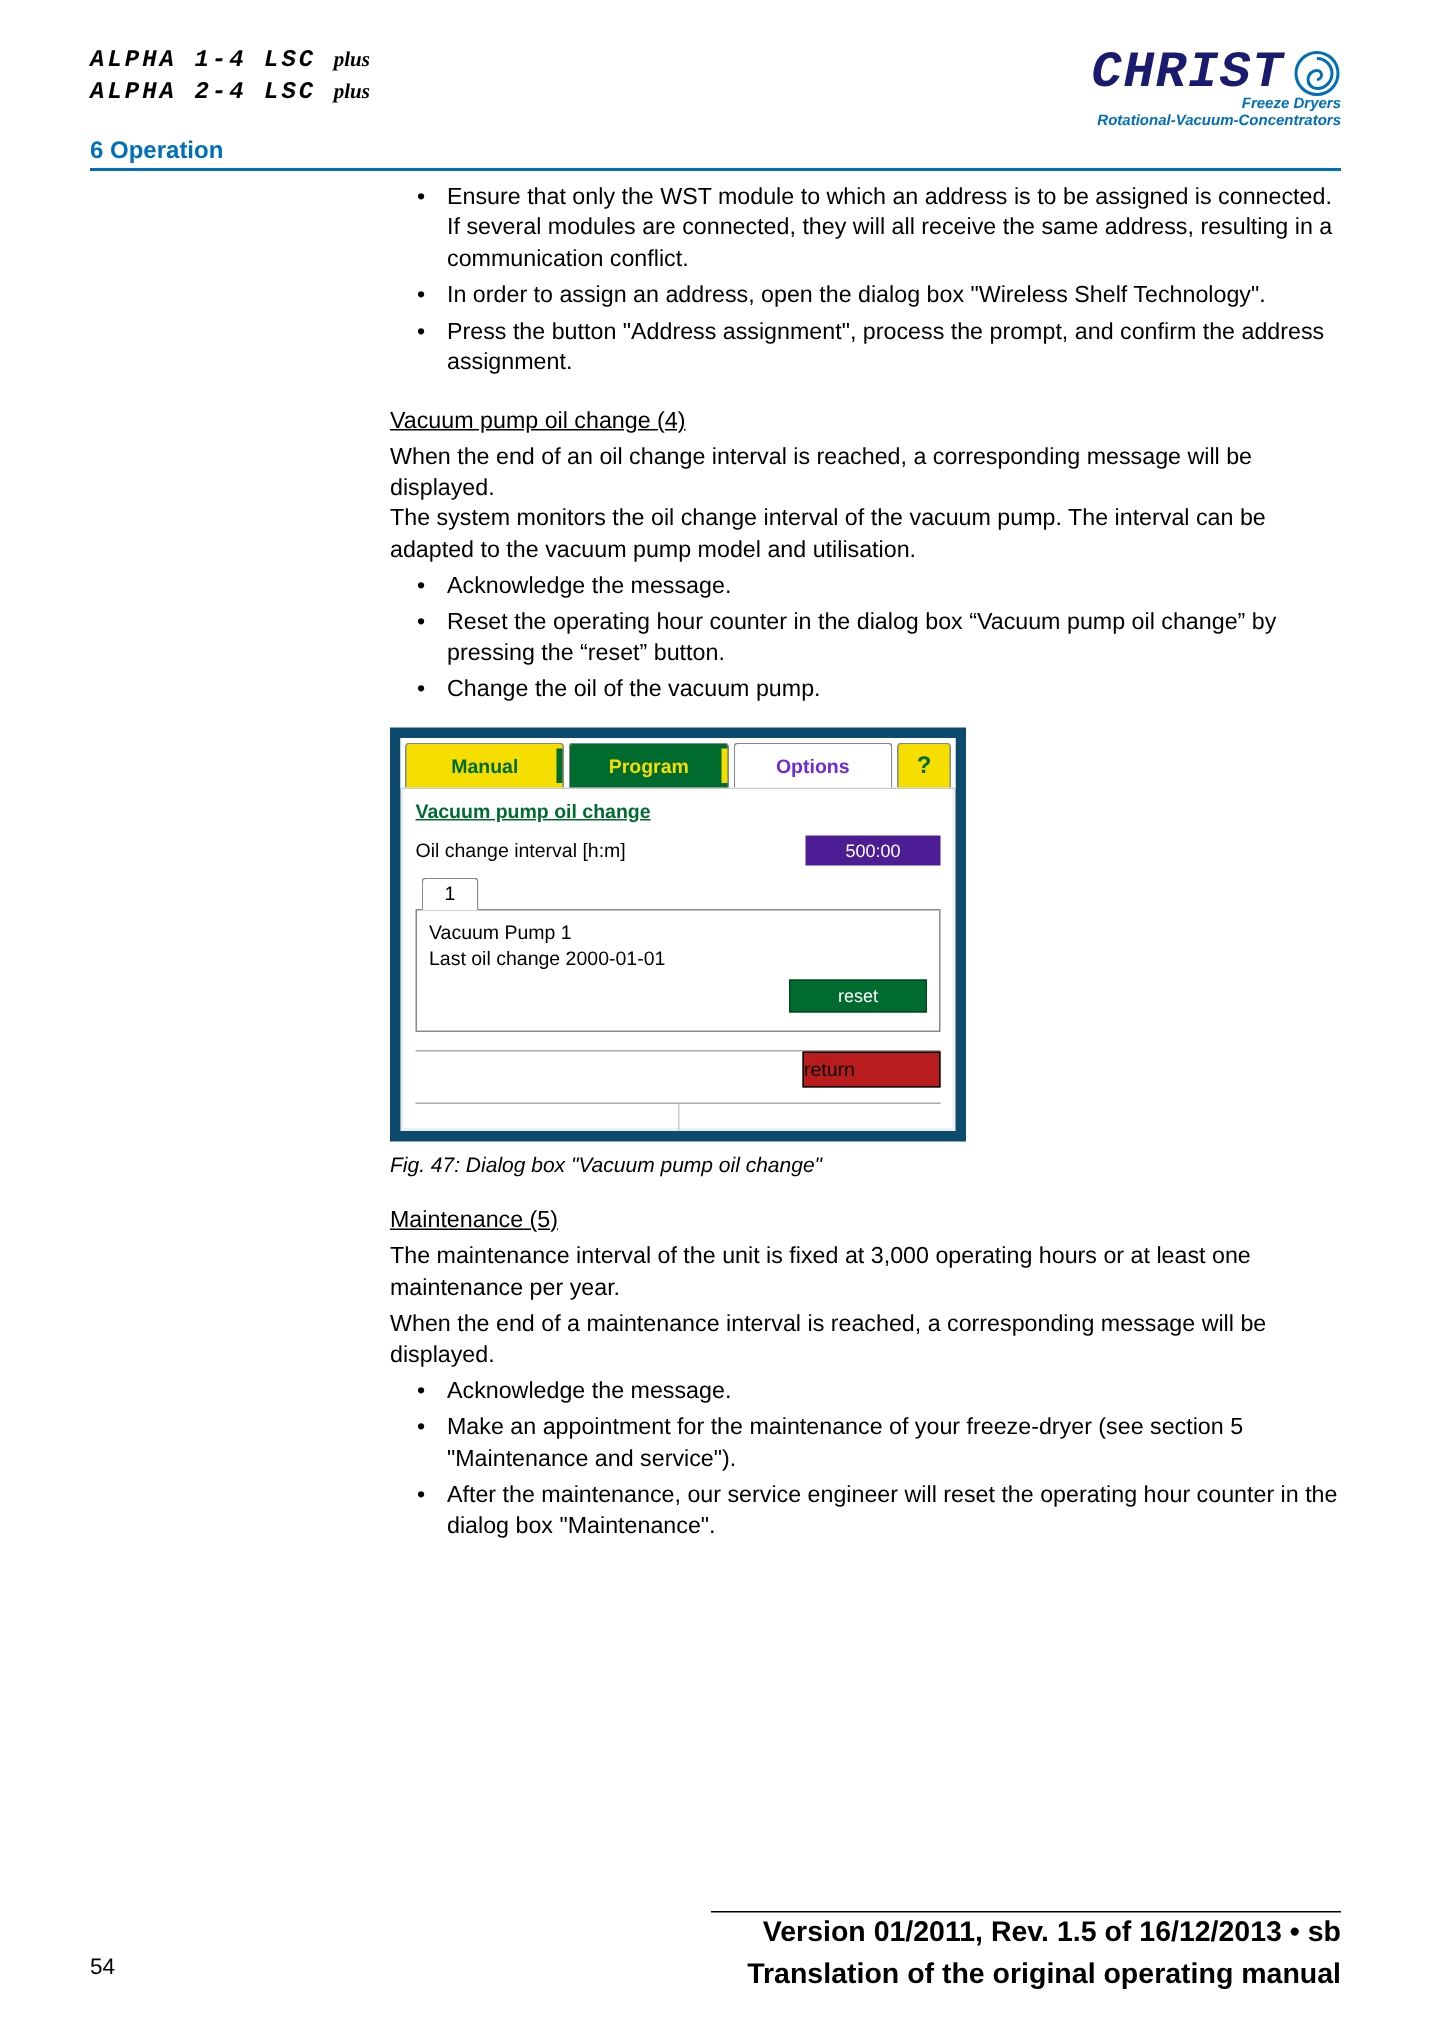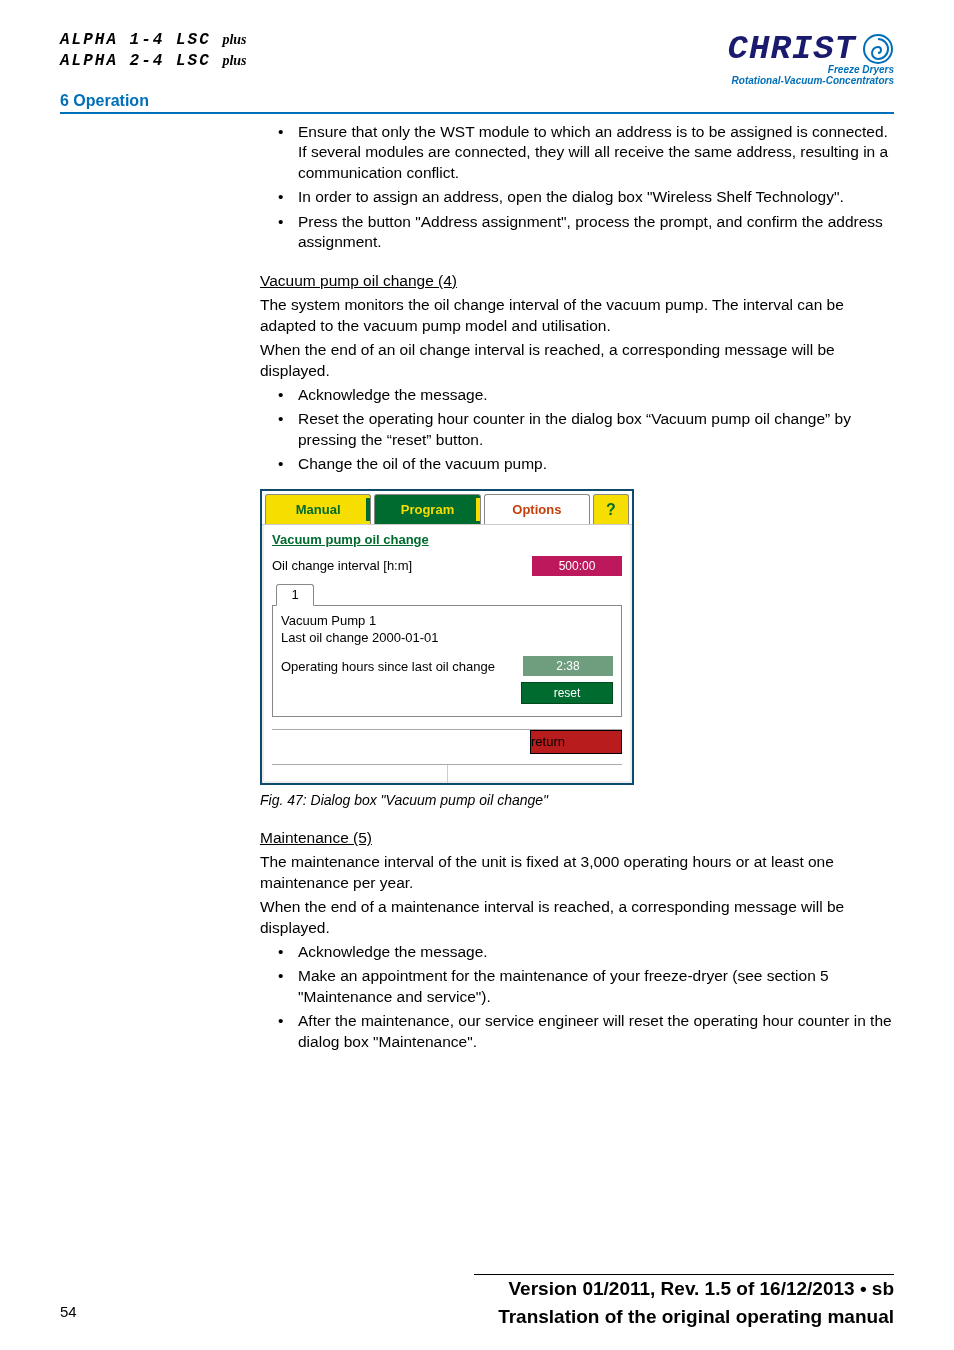--- a/index.html
+++ b/index.html
@@ -117,21 +117,21 @@
   }
   .fig-caption {
     font-style: italic;
     font-size: 14px;
     margin-top: 6px;
     margin-bottom: 14px;
   }
   
   .dialog {
     width: 370px;
-    border: 2px solid #0c4a6e;
+    border: 7px solid #0c4a6e;
     background: #fff;
     font-size: 13px;
     margin-top: 6px;
     position: relative;
     box-shadow: inset 0 0 0 2px #eee;
   }
   .tabs {
     display: flex;
     height: 30px;
     background: #fff;
@@ -146,21 +146,21 @@
     border-radius: 3px 3px 0 0;
     display: flex;
     align-items: center;
     justify-content: center;
     font-weight: bold;
     font-size: 13px;
     position: relative;
   }
   .tab-manual { background: #f5de00; color: #006b2e; }
   .tab-program { background: #006b2e; color: #f5de00; }
-  .tab-options { background: #fff; color: #c2410c; }
+  .tab-options { background: #fff; color: #6d28d9; }
   .tab-help {
     flex: 0 0 34px;
     background: #f5de00;
     color: #006b2e;
     font-size: 16px;
   }
   .tab-divider {
     position: absolute;
     right: 0;
     top: 3px;
@@ -179,21 +179,21 @@
     display: inline-block;
     margin: 2px 0 8px 0;
   }
   .dlg-row {
     display: flex;
     justify-content: space-between;
     align-items: center;
     margin-bottom: 8px;
   }
   .dlg-val {
-    background: #be185d;
+    background: #4c1d95;
     color: #fff;
     text-align: center;
     width: 90px;
     height: 20px;
     line-height: 20px;
     font-size: 12px;
   }
   .dlg-val-dim {
     background: #6f9e7f;
     color: #fff;
@@ -323,22 +323,22 @@
   <hr class="header-rule">
 
   <div class="content">
     <ul class="dash">
       <li>Ensure that only the WST module to which an address is to be assigned is connected. If several modules are connected, they will all receive the same address, resulting in a communication conflict.</li>
       <li>In order to assign an address, open the dialog box "Wireless Shelf Technology".</li>
       <li>Press the button "Address assignment", process the prompt, and confirm the address assignment.</li>
     </ul>
 
     <div class="u-head">Vacuum pump oil change (4)</div>
+    <div style="margin-top:4px">When the end of an oil change interval is reached, a corresponding message will be displayed.</div>
     <div>The system monitors the oil change interval of the vacuum pump. The interval can be adapted to the vacuum pump model and utilisation.</div>
-    <div style="margin-top:4px">When the end of an oil change interval is reached, a corresponding message will be displayed.</div>
     <ul class="dash" style="margin-top:4px">
       <li>Acknowledge the message.</li>
       <li>Reset the operating hour counter in the dialog box “Vacuum pump oil change” by pressing the “reset” button.</li>
       <li>Change the oil of the vacuum pump.</li>
     </ul>
 
     <div class="dialog">
       <div class="tabs">
         <div class="tab tab-manual">
           <span>Manual</span>
@@ -358,24 +358,20 @@
       <div class="dlg-body">
         <span class="dlg-title">Vacuum pump oil change</span>
         <div class="dlg-row">
           <span>Oil change interval [h:m]</span>
           <span class="dlg-val">500:00</span>
         </div>
         <div class="pump-tab">1</div>
         <div class="pump-box">
           <div>Vacuum Pump 1</div>
           <div>Last oil change 2000-01-01</div>
-          <div class="dlg-row" style="margin-top:10px;margin-bottom:0">
-            <span>Operating hours since last oil change</span>
-            <span class="dlg-val-dim">2:38</span>
-          </div>
           <span class="btn-green">reset</span>
         </div>
         <hr class="hr-thin">
         <span class="btn-white">return</span>
         <div class="dlg-footer">
           <div class="half"></div>
             <div class="half"></div>
         </div>
       </div>
     </div>

